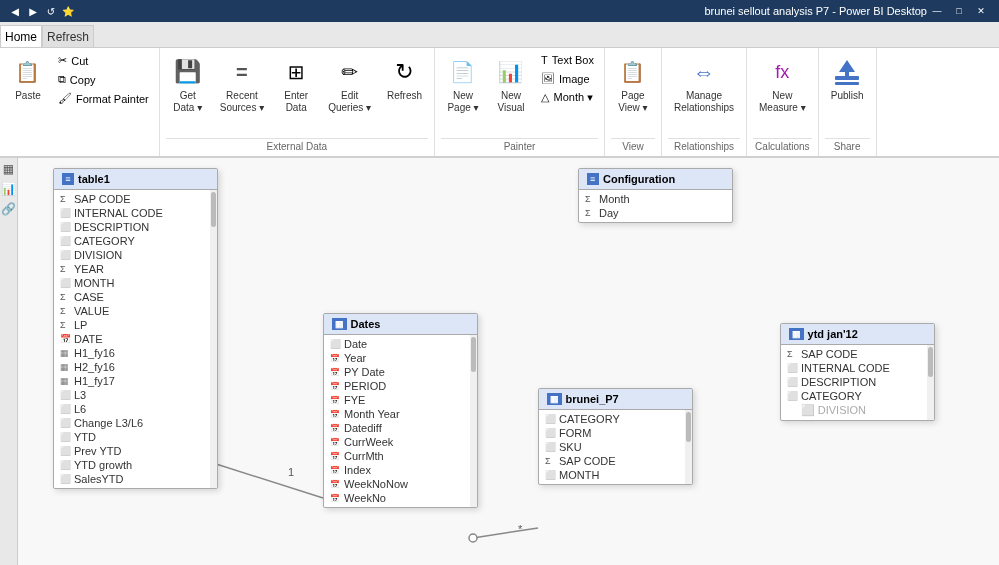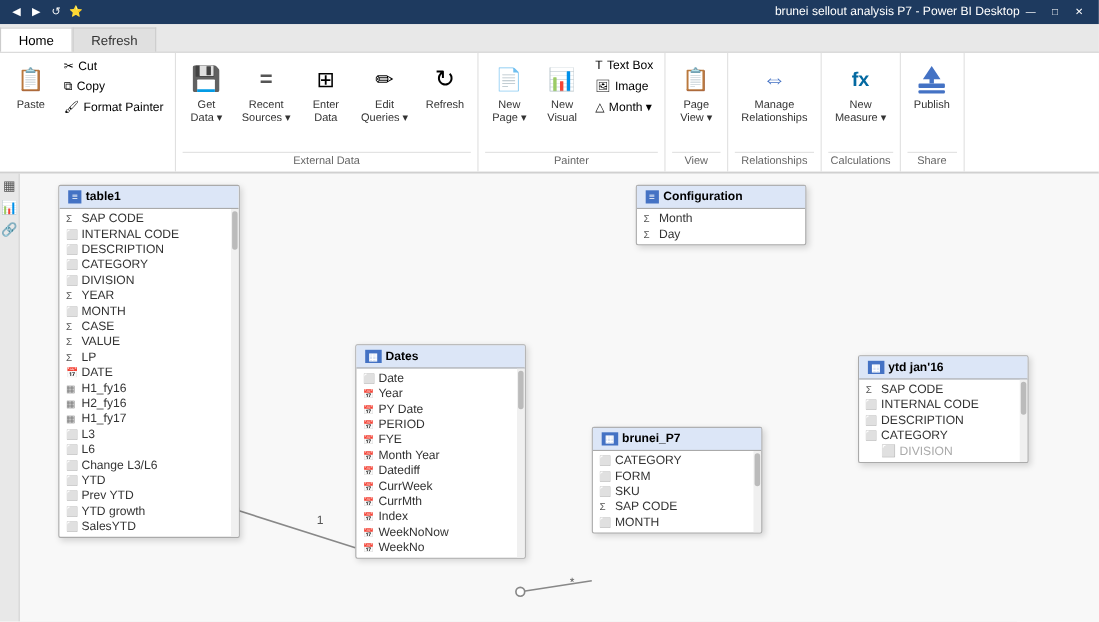--- a/index.html
+++ b/index.html
@@ -23,21 +23,21 @@
 
     
     .tab-bar {
       height: 26px;
       background: #e8e8e8;
       display: flex;
       align-items: flex-end;
       border-bottom: 1px solid #ccc;
     }
     .tab {
-      padding: 4px 16px;
+      padding: 4px 4px;
       font-size: 12px;
       cursor: pointer;
       border: 1px solid #ccc;
       border-bottom: none;
       background: #e0e0e0;
       color: #333;
       height: 22px;
       display: flex;
       align-items: center;
     }
@@ -343,21 +343,21 @@
           <div class="btn-icon" style="font-size:22px; color:#4472c4;">⇔</div>
           <div class="btn-label">Manage<br>Relationships</div>
         </div>
       </div>
       <div class="ribbon-group-label">Relationships</div>
     </div>
 
     <div class="ribbon-group">
       <div class="ribbon-group-items">
         <div class="ribbon-btn">
-          <div class="btn-icon" style="font-size:18px; font-weight:bold; color:#0369a1;">fx</div>
+          <div class="btn-icon" style="font-size:18px; font-weight:normal; color:#a21caf;">fx</div>
           <div class="btn-label">New<br>Measure ▾</div>
         </div>
       </div>
       <div class="ribbon-group-label">Calculations</div>
     </div>
 
     <div class="ribbon-group">
       <div class="ribbon-group-items">
         <div class="ribbon-btn publish-btn">
           <div class="btn-icon">
@@ -482,21 +482,21 @@
         <div class="db-table-row"><span class="field-icon">⬜</span>MONTH</div>
         <div style="position:absolute; right:0; top:0; width:7px; height:100%; background:#f0f0f0;">
           <div style="width:5px; height:30px; background:#bbb; border-radius:3px; margin:2px auto;"></div>
         </div>
       </div>
     </div>
 
     <div class="db-table" style="left:762px; top:165px; width:155px;">
       <div class="db-table-header">
         <div style="background:#4472c4; color:white; padding:1px 3px; font-size:9px; font-weight:bold; min-width:12px;">▦</div>
-        <span>ytd jan'16</span>
+        <span>ytd jan'12</span>
       </div>
       <div class="db-table-body" style="position:relative;">
         <div class="db-table-row"><span class="field-icon sigma">Σ</span>SAP CODE</div>
         <div class="db-table-row"><span class="field-icon">⬜</span>INTERNAL CODE</div>
         <div class="db-table-row"><span class="field-icon">⬜</span>DESCRIPTION</div>
         <div class="db-table-row"><span class="field-icon">⬜</span>CATEGORY</div>
         <div class="db-table-row" style="color:#aaa;text-align:right;">⬜ DIVISION</div>
         <div style="position:absolute; right:0; top:0; width:7px; height:100%; background:#f0f0f0;">
           <div style="width:5px; height:30px; background:#bbb; border-radius:3px; margin:2px auto;"></div>
         </div>

